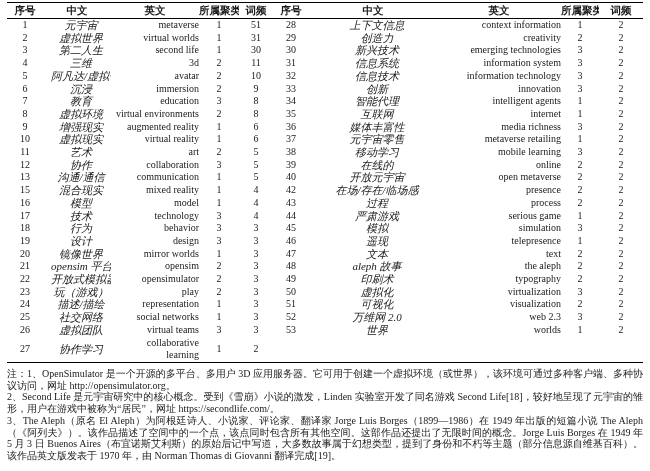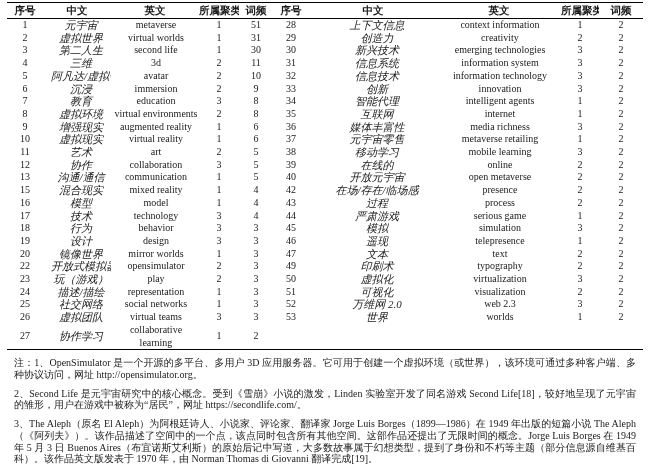--- a/index.html
+++ b/index.html
@@ -44,33 +44,33 @@
   }
   td.c { text-align: center; }
   td.zh {
     text-align: center;
     padding-left: 8px;
     font-size: 11px;
     white-space: nowrap;
     font-style: italic;
   }
   td.en {
-    text-align: center;
+    text-align: right;
     padding-left: 2px;
     word-wrap: break-word;
   }
   .notes {
     margin-top: 5px;
     width: 636px;
     font-size: 10px;
     line-height: 11.7px;
     text-align: justify;
   }
   .notes p {
-    margin: 7px;
+    margin: 0;
   }
 </style>
 </head>
 <body>
 
 <div class="page">
 
   <table class="kw-table">
     <colgroup>
       <col style="width:36px">
@@ -321,20 +321,32 @@
           <td class="en">mirror worlds</td>
           <td class="c">1</td>
           <td class="c">3</td>
           <td class="c">47</td>
           <td class="zh">文本</td>
           <td class="en">text</td>
           <td class="c">2</td>
           <td class="c">2</td>
         </tr>
         <tr>
+          <td class="c">21</td>
+          <td class="zh">opensim 平台</td>
+          <td class="en">opensim</td>
+          <td class="c">2</td>
+          <td class="c">3</td>
+          <td class="c">48</td>
+          <td class="zh">aleph 故事</td>
+          <td class="en">the aleph</td>
+          <td class="c">2</td>
+          <td class="c">2</td>
+        </tr>
+        <tr>
           <td class="c">22</td>
           <td class="zh">开放式模拟器</td>
           <td class="en">opensimulator</td>
           <td class="c">2</td>
           <td class="c">3</td>
           <td class="c">49</td>
           <td class="zh">印刷术</td>
           <td class="en">typography</td>
           <td class="c">2</td>
           <td class="c">2</td>

